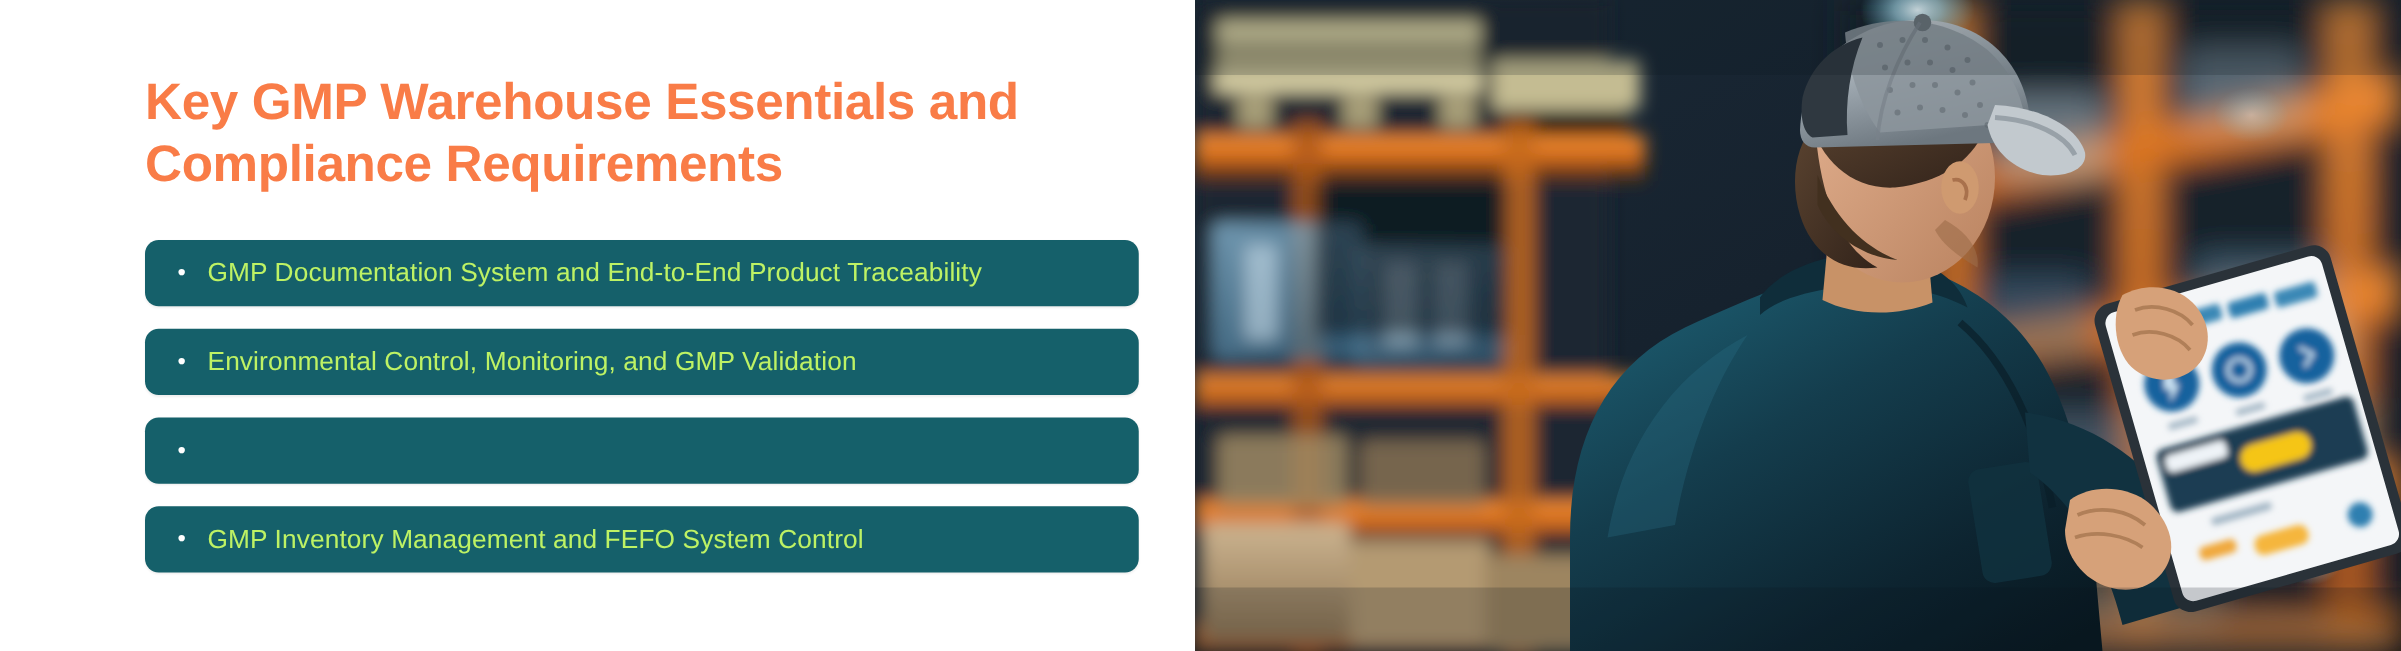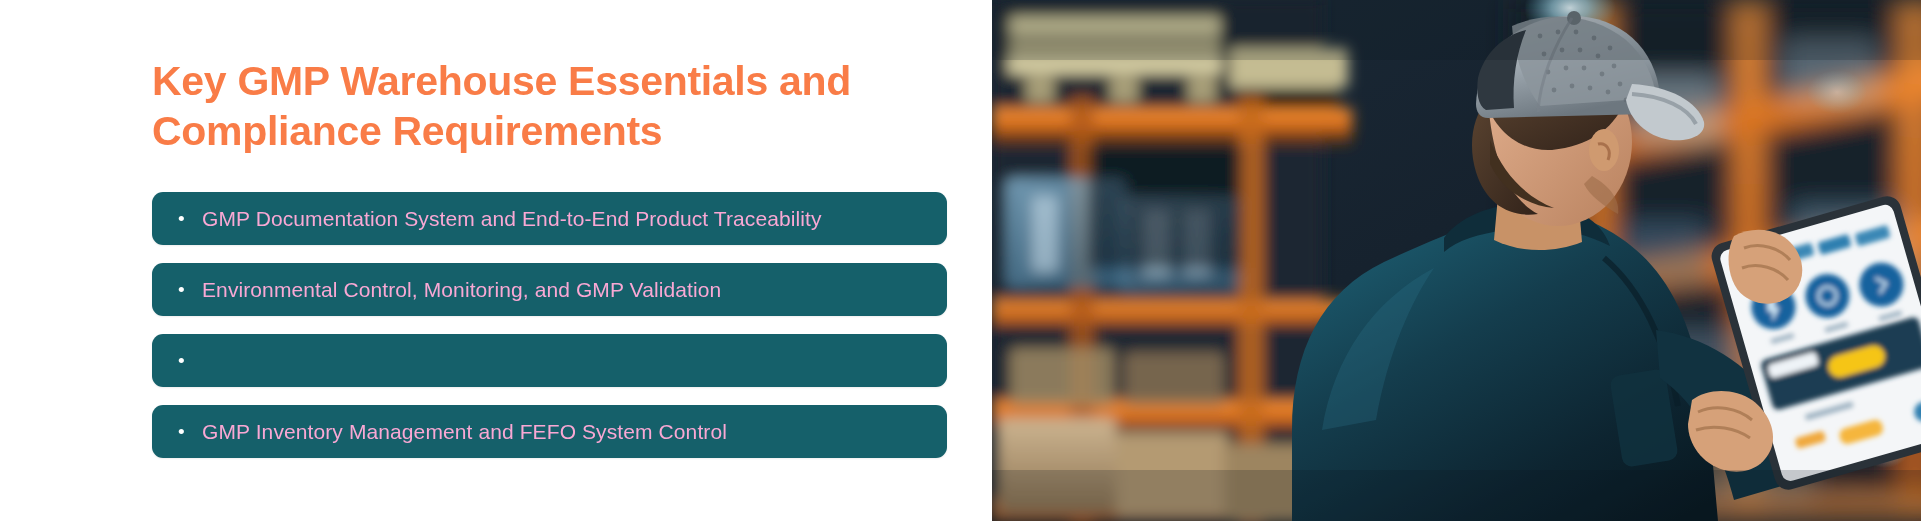--- a/index.html
+++ b/index.html
@@ -22,21 +22,20 @@
   }
 
   
   .content-pane {
     position: relative;
     width: 956px;
     height: 521px;
     background: #ffffff;
     padding: 56px 0 0 116px;
     flex: 0 0 956px;
-    margin-left: 36px;
   }
 
   .page-title {
     color: #f97c47;
     font-family: "Liberation Sans", sans-serif;
     font-size: 41px;
     font-weight: 700;
     line-height: 1.22;
     letter-spacing: -0.3px;
     max-width: 790px;
@@ -65,21 +64,21 @@
     color: #ffffff;
     font-size: 19px;
     line-height: 1;
     width: 26px;
     flex: 0 0 26px;
     text-align: left;
     padding-left: 2px;
   }
 
   .pill-label {
-    color: #f9a8d4;
+    color: #bef264;
     font-size: 21px;
     font-weight: 500;
     letter-spacing: 0.1px;
     white-space: nowrap;
   }
 
   
   .photo-pane {
     position: relative;
     width: 965px;

